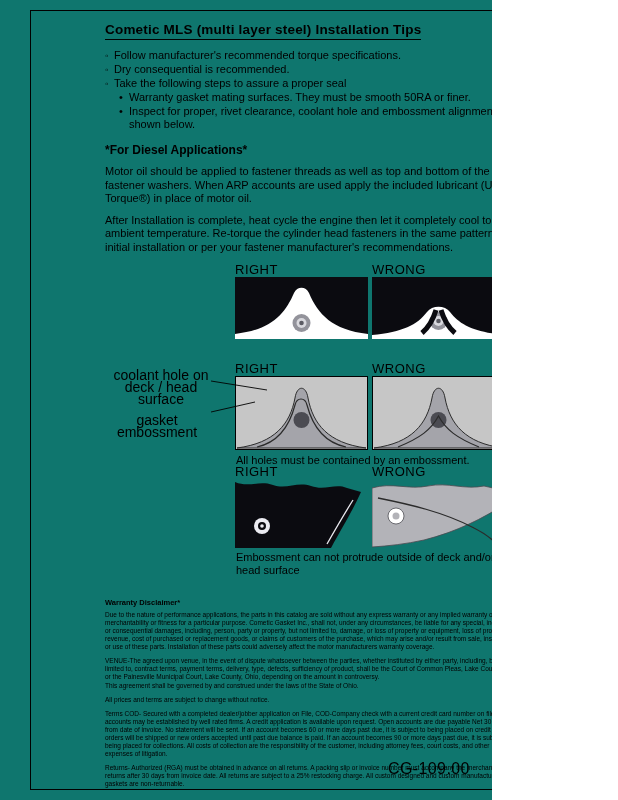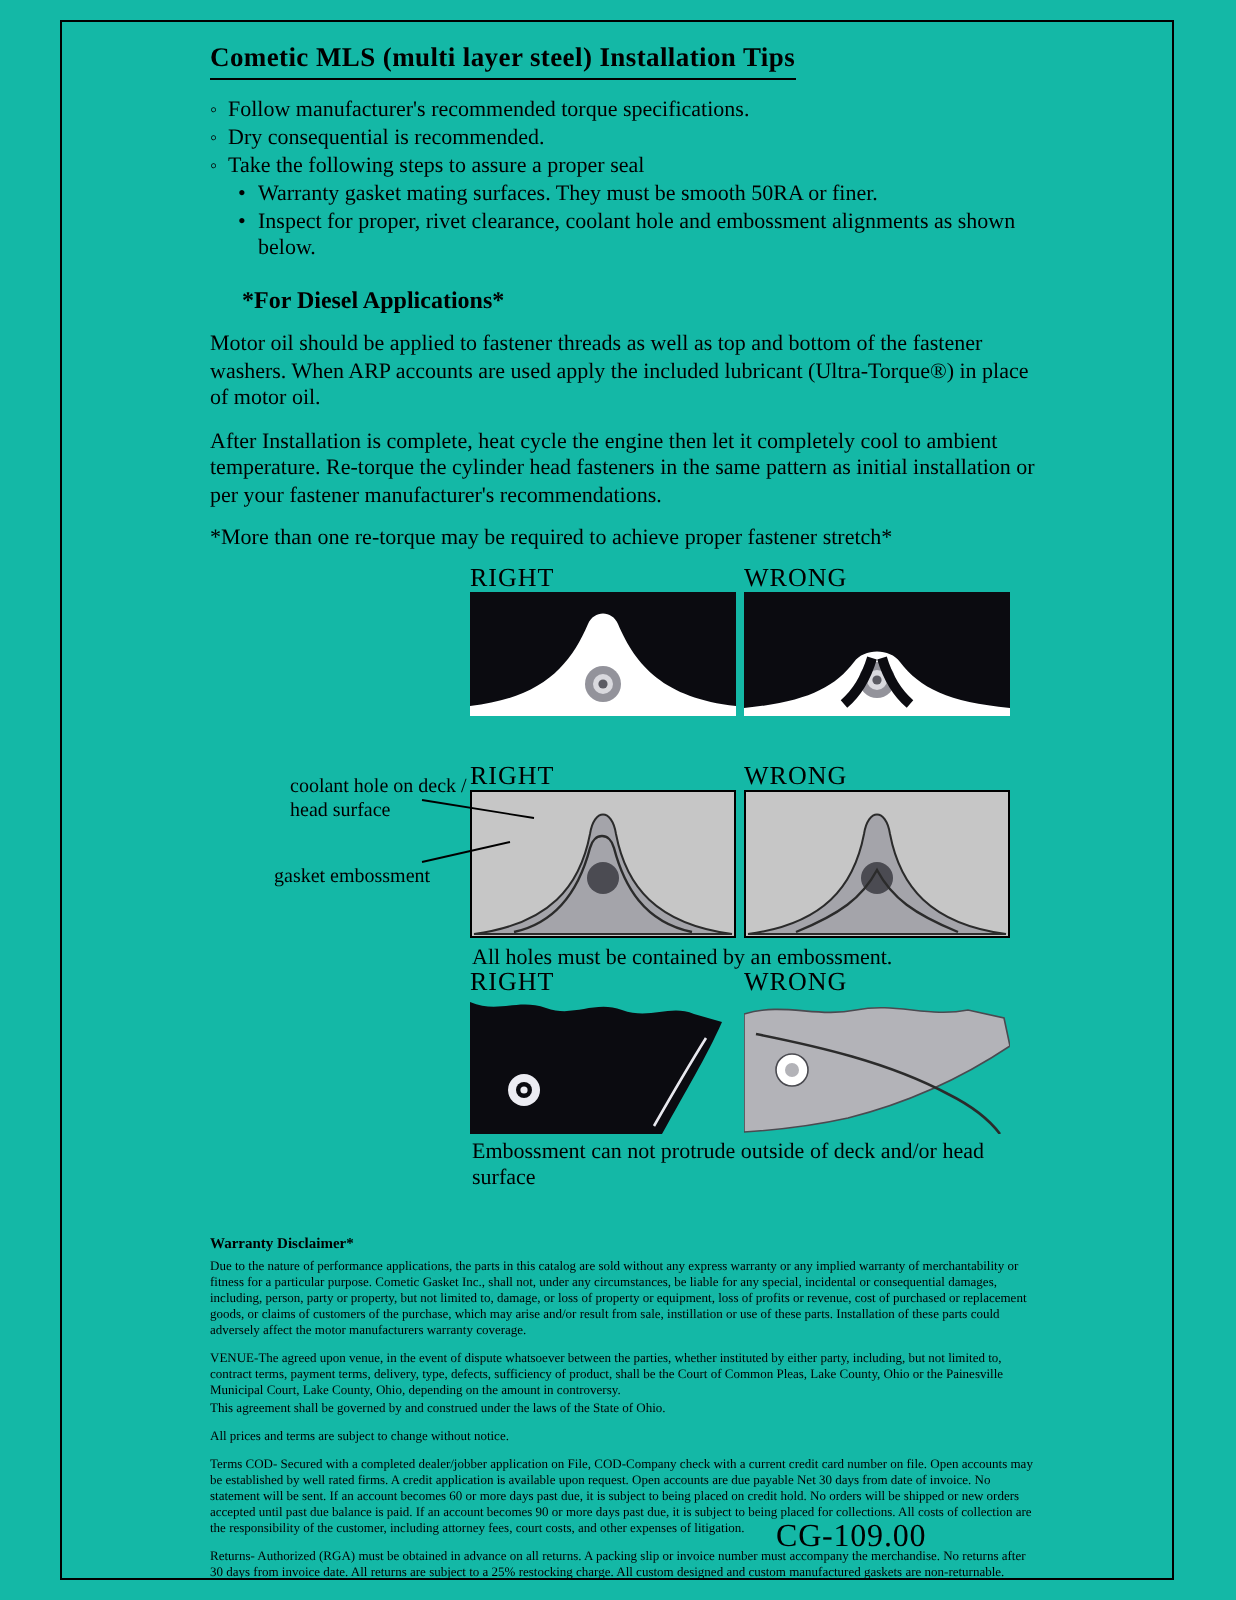--- a/index.html
+++ b/index.html
@@ -1,42 +1,42 @@
 <!DOCTYPE html>
 <html><head>
 <meta charset="utf-8">
 <title>Cometic MLS Installation Tips</title>
 <style>
   html,body{margin:0;padding:0;background:#ffffff;}
   .page{
-    position:relative;width:618px;height:800px;background:#14b8a6;
-    font-family:Liberation Serif, serif;color:#000;overflow:hidden;
+    position:relative;width:492px;height:800px;background:#0f766e;
+    font-family:Liberation Sans, sans-serif;color:#000;overflow:hidden;
   }
   .frame{
     position:absolute;left:30px;top:10px;width:557px;height:780px;
     border:1.5px solid #000;box-sizing:border-box;pointer-events:none;
   }
   .content{position:absolute;left:105px;top:20px;width:415px;}
   .title{
     display:inline-block;font-size:13.5px;font-weight:bold;margin:0 0 9px 0;
     border-bottom:1.5px solid #000;padding-bottom:2px;letter-spacing:0.2px;
   }
   .bullets{font-size:11px;line-height:13px;}
   .brow{display:flex;margin-bottom:1px;}
   .brow .m{width:9px;flex:0 0 9px;font-size:10px;}
   .brow.sub{padding-left:14px;}
   .brow.sub .m{width:10px;flex:0 0 10px;font-size:11px;}
-  .diesel-h{font-size:12px;font-weight:bold;margin:12px 0 8px 16px;}
+  .diesel-h{font-size:12px;font-weight:bold;margin:12px 0 8px 0;}
   .para{font-size:11px;line-height:13.5px;margin:0 0 8px 0;}
   .note{font-size:11px;line-height:13.5px;margin:2px 0 4px 0;}
   .diagrams{position:relative;height:322px;margin-top:2px;}
   .hdr{position:absolute;width:133px;font-size:13px;letter-spacing:0.5px;}
   .dbox{position:absolute;display:block;}
   .cap{position:absolute;font-size:11px;line-height:13px;}
-  .callout{position:absolute;font-size:10px;line-height:12px;text-align:left;margin-left:32px;}
+  .callout{position:absolute;font-size:14px;line-height:12px;text-align:center;}
   .connectors{position:absolute;left:0;top:0;pointer-events:none;}
   .disc{margin-top:14px;width:413px;}
   .disc-h{font-size:7.5px;font-weight:bold;margin:0 0 4px 0;}
   .disc p{font-size:6.5px;line-height:8px;margin:0 0 6px 0;text-align:left;}
   .disc p.tight{margin-bottom:1px;}
   .footer{position:absolute;left:388px;top:760px;font-size:16px;letter-spacing:0.4px;}
 </style>
 </head>
 <body>
 
@@ -66,21 +66,20 @@
       </div>
       <div class="brow sub">
         <span class="m">•</span>
         <span>Inspect for proper, rivet clearance, coolant hole and embossment alignments as shown below.</span>
       </div>
     </div>
 
     <div class="diesel-h">*For Diesel Applications*</div>
     <p class="para">Motor oil should be applied to fastener threads as well as top and bottom of the fastener washers. When ARP accounts are used apply the included lubricant (Ultra-Torque®) in place of motor oil.</p>
     <p class="para">After Installation is complete, heat cycle the engine then let it completely cool to ambient temperature. Re-torque the cylinder head fasteners in the same pattern as initial installation or per your fastener manufacturer's recommendations.</p>
-    <p class="note">*More than one re-torque may be required to achieve proper fastener stretch*</p>
 
     <div class="diagrams">
 
       <span class="hdr" style="left:130px;top:0;">RIGHT</span>
       <span class="hdr" style="left:267px;top:0;">WRONG</span>
 
       <svg class="dbox" style="left:130px;top:15px;" width="133" height="62" viewBox="0 0 133 62">
         <rect x="0" y="0" width="133" height="62" fill="#0b0b10"></rect>
         <path d="M0,62 L133,62 L133,57 C97,53 83,37 74,16 C71,9 62,9 59,16 C50,37 36,53 0,57 Z" fill="#ffffff"></path>
         <circle cx="66.5" cy="46" r="9" fill="#93939b"></circle>

